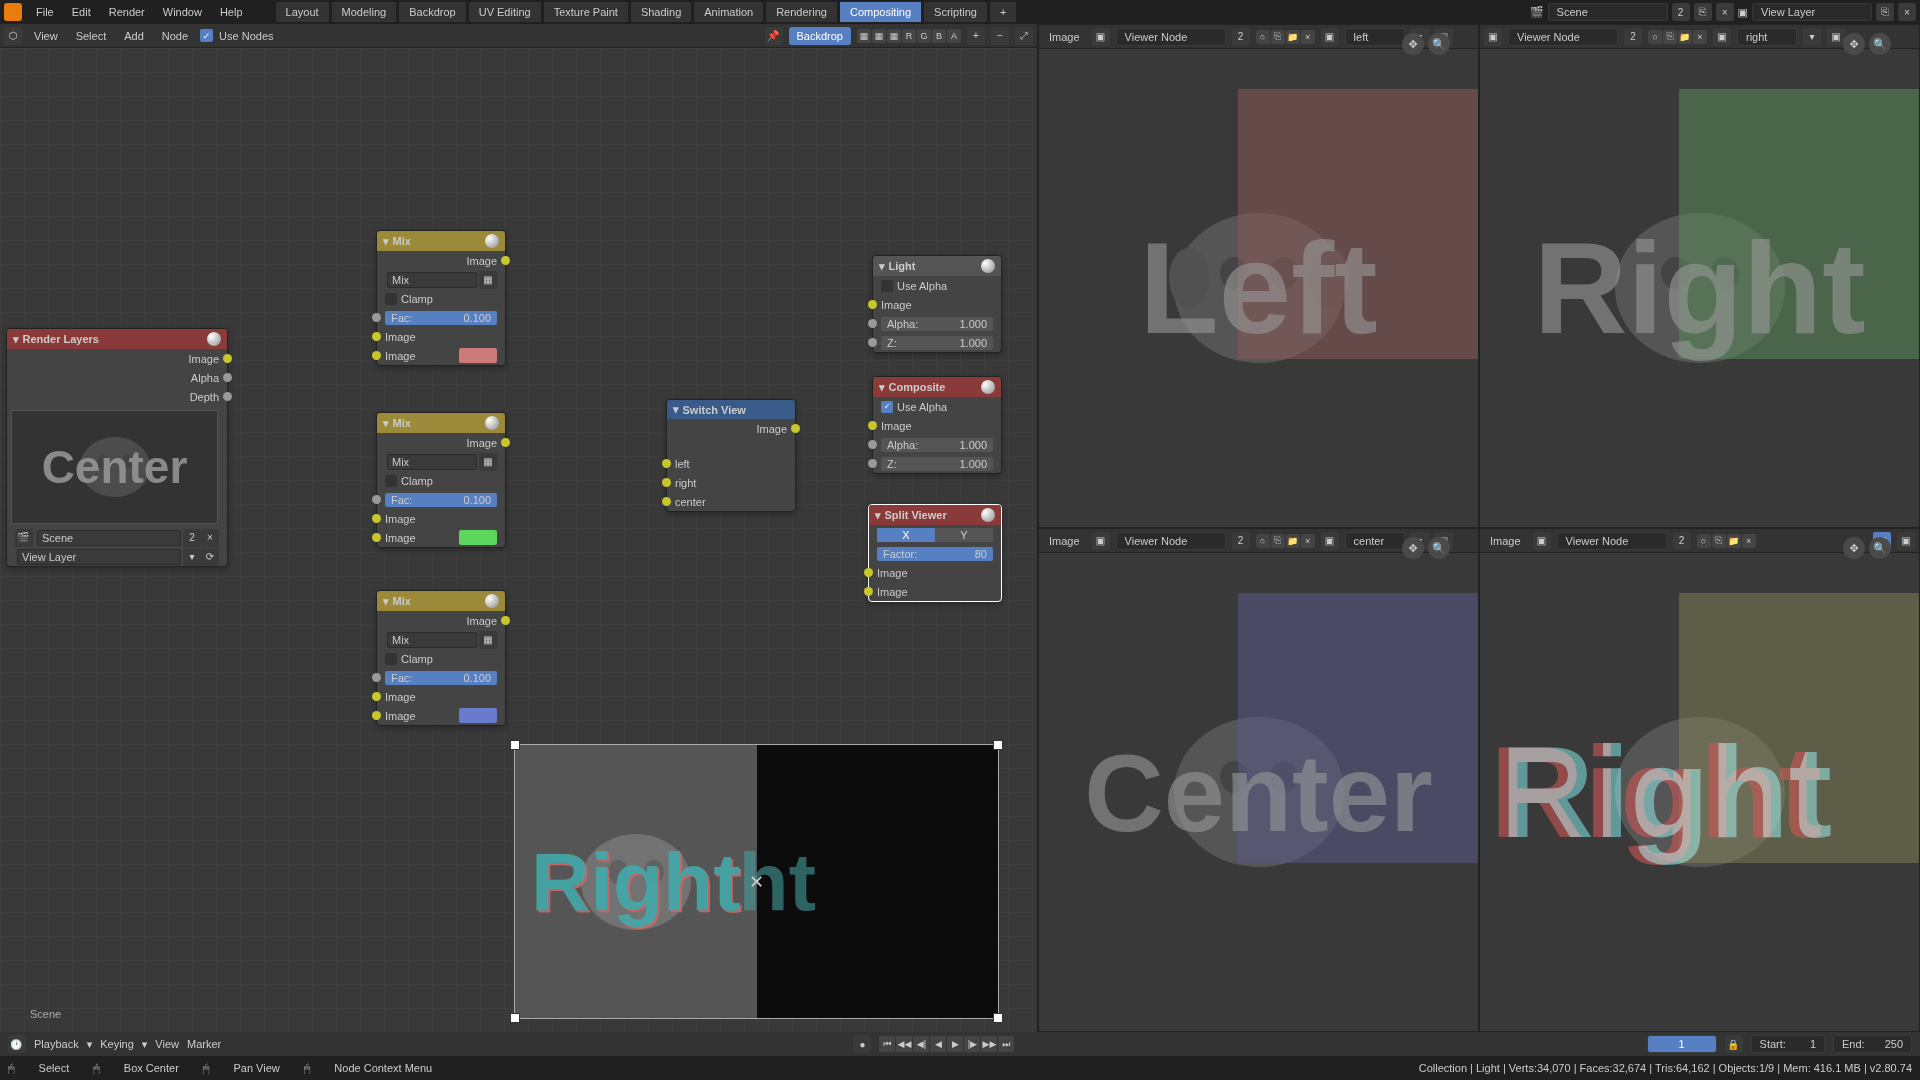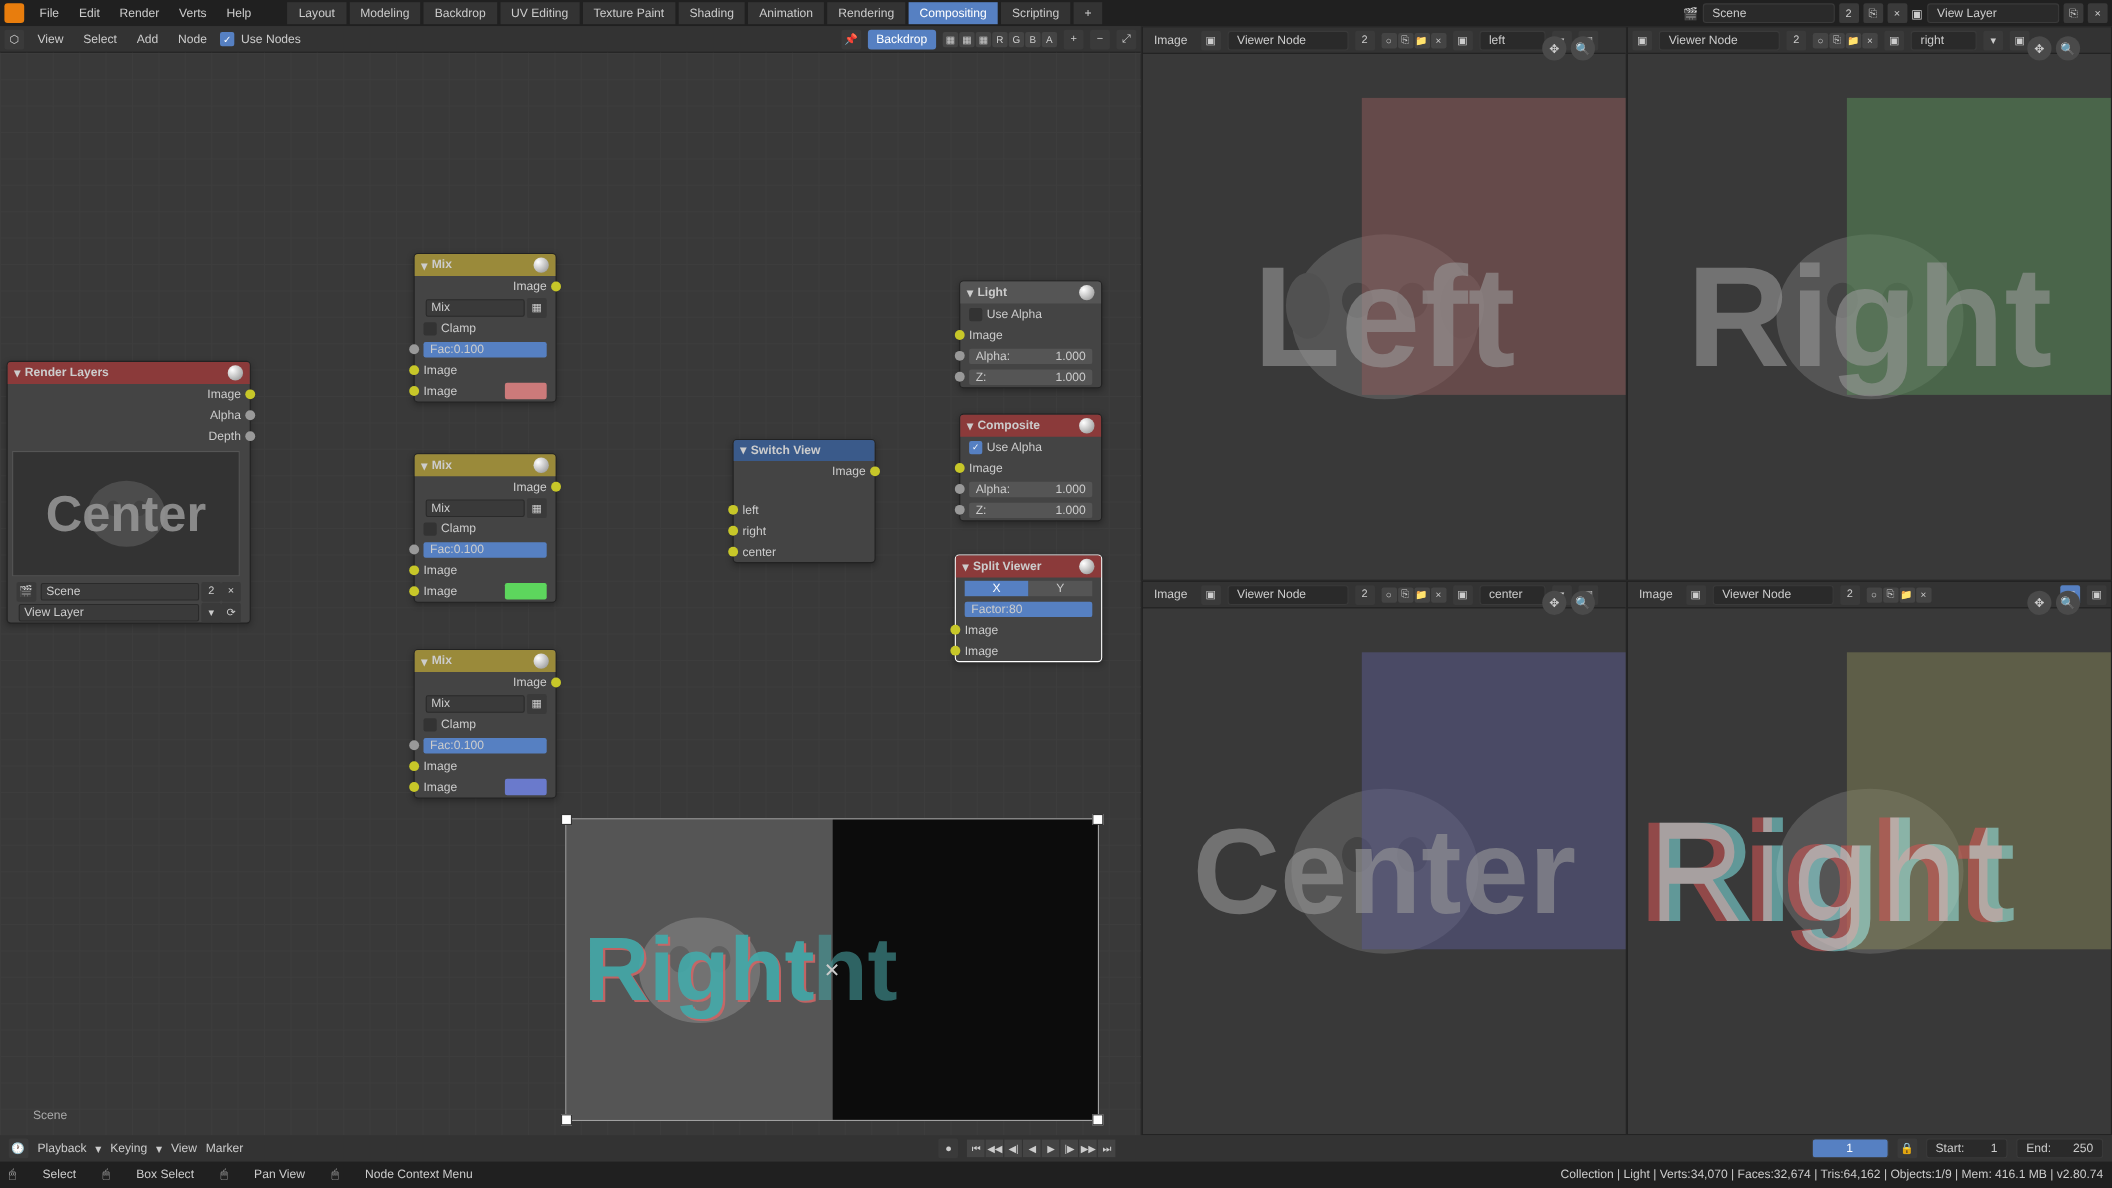--- a/index.html
+++ b/index.html
@@ -25,21 +25,21 @@
 .node .nh.yel{background:#9a8a3a}
 .node .nh.blu{background:#3a5a8a}
 .node .nh .sphere{width:14px;height:14px;background:radial-gradient(circle at 30% 30%,#fff,#888);border-radius:50%;margin-left:auto}
 .node .row{padding:2px 8px;display:flex;align-items:center;height:19px;position:relative}
 .node .row.out{justify-content:flex-end}
 .node .sock{width:9px;height:9px;border-radius:50%;position:absolute;top:5px}
 .node .sock.o{right:-5px;background:#c7c729}
 .node .sock.i{left:-5px;background:#c7c729}
 .node .sock.g{background:#999}
 .node .drop{background:#3a3a3a;border:1px solid #2a2a2a;border-radius:2px;padding:1px 4px;flex:1;margin:0 2px}
-.node .numf{background:#5680c2;color:#fff;border-radius:2px;padding:1px 6px;flex:1;display:flex;justify-content:flex-start}
+.node .numf{background:#5680c2;color:#fff;border-radius:2px;padding:1px 6px;flex:1;display:flex;justify-content:space-between}
 .node .numg{background:#555;border-radius:2px;padding:1px 6px;flex:1;display:flex;justify-content:space-between}
 .node .colsw{width:38px;height:15px;border-radius:2px;margin-left:auto}
 .node .chkb{width:12px;height:12px;background:#333;border-radius:2px;margin-right:4px;display:flex;align-items:center;justify-content:center;font-size:8px}
 .node .chkb.on{background:#5680c2;color:#fff}
 .node .seg{display:flex;flex:1;gap:0}
 .node .seg span{flex:1;text-align:center;background:#555;padding:1px 0}
 .node .seg span.on{background:#5680c2;color:#fff}
 .thumb{width:207px;height:114px;background:#333;border:1px solid #555;margin:4px;position:relative;display:flex;align-items:center;justify-content:center}
 .bigtxt{font-size:68px;font-weight:bold;color:#999;opacity:.85}
 .svglines{position:absolute;inset:24px 0 0 0;pointer-events:none}
@@ -64,21 +64,21 @@
 .rlf .sm{width:14px;height:14px;background:#444;border-radius:2px;display:flex;align-items:center;justify-content:center;font-size:9px}
 </style>
 </head>
 <body>
 
 <div class="topbar">
   <div class="logo"></div>
   <span class="menu-item">File</span>
   <span class="menu-item">Edit</span>
   <span class="menu-item">Render</span>
-  <span class="menu-item">Verts</span>
+  <span class="menu-item">Window</span>
   <span class="menu-item">Help</span>
   <span style="width:20px"></span>
   <span class="tab">Layout</span>
   <span class="tab">Modeling</span>
   <span class="tab">Backdrop</span>
   <span class="tab">UV Editing</span>
   <span class="tab">Texture Paint</span>
   <span class="tab">Shading</span>
   <span class="tab">Animation</span>
   <span class="tab">Rendering</span>
@@ -594,19 +594,19 @@
   <div class="pill">
       <span>End:</span>
       <span style="margin-left:16px">250</span>
     </div>
 </div>
 
 <div class="status">
   <span>🖱</span>
     <span>Select</span>
   <span>🖱</span>
-    <span>Box Select</span>
+    <span>Box Center</span>
   <span>🖱</span>
     <span>Pan View</span>
   <span>🖱</span>
     <span>Node Context Menu</span>
   <span class="r">Collection | Light | Verts:34,070 | Faces:32,674 | Tris:64,162 | Objects:1/9 | Mem: 416.1 MB | v2.80.74</span>
 </div>
 
 </body></html>

